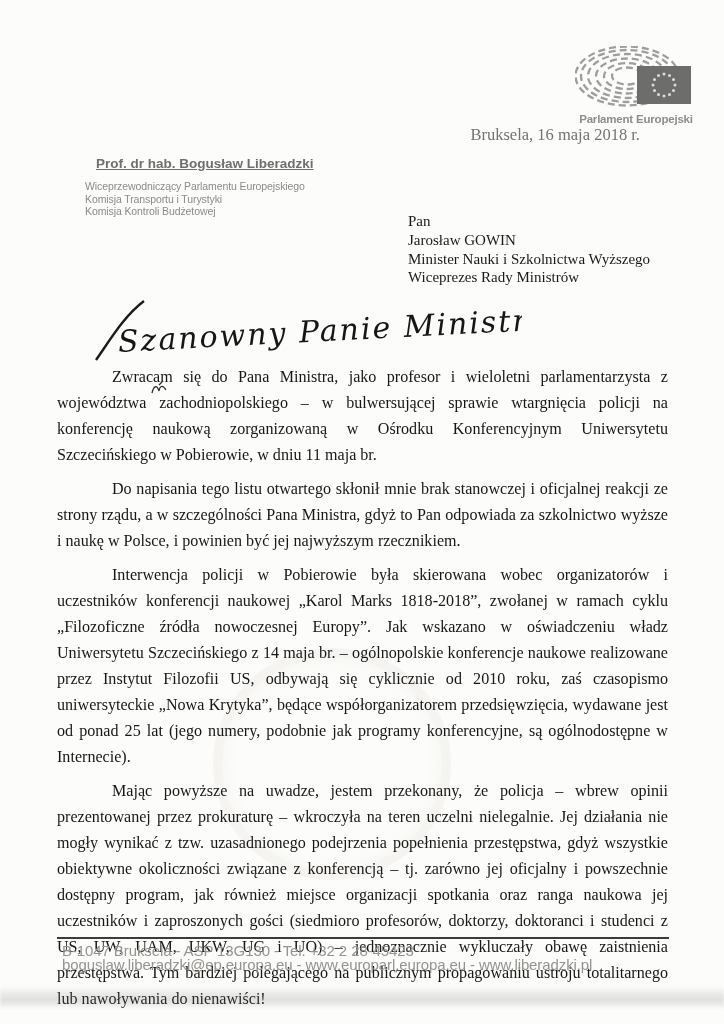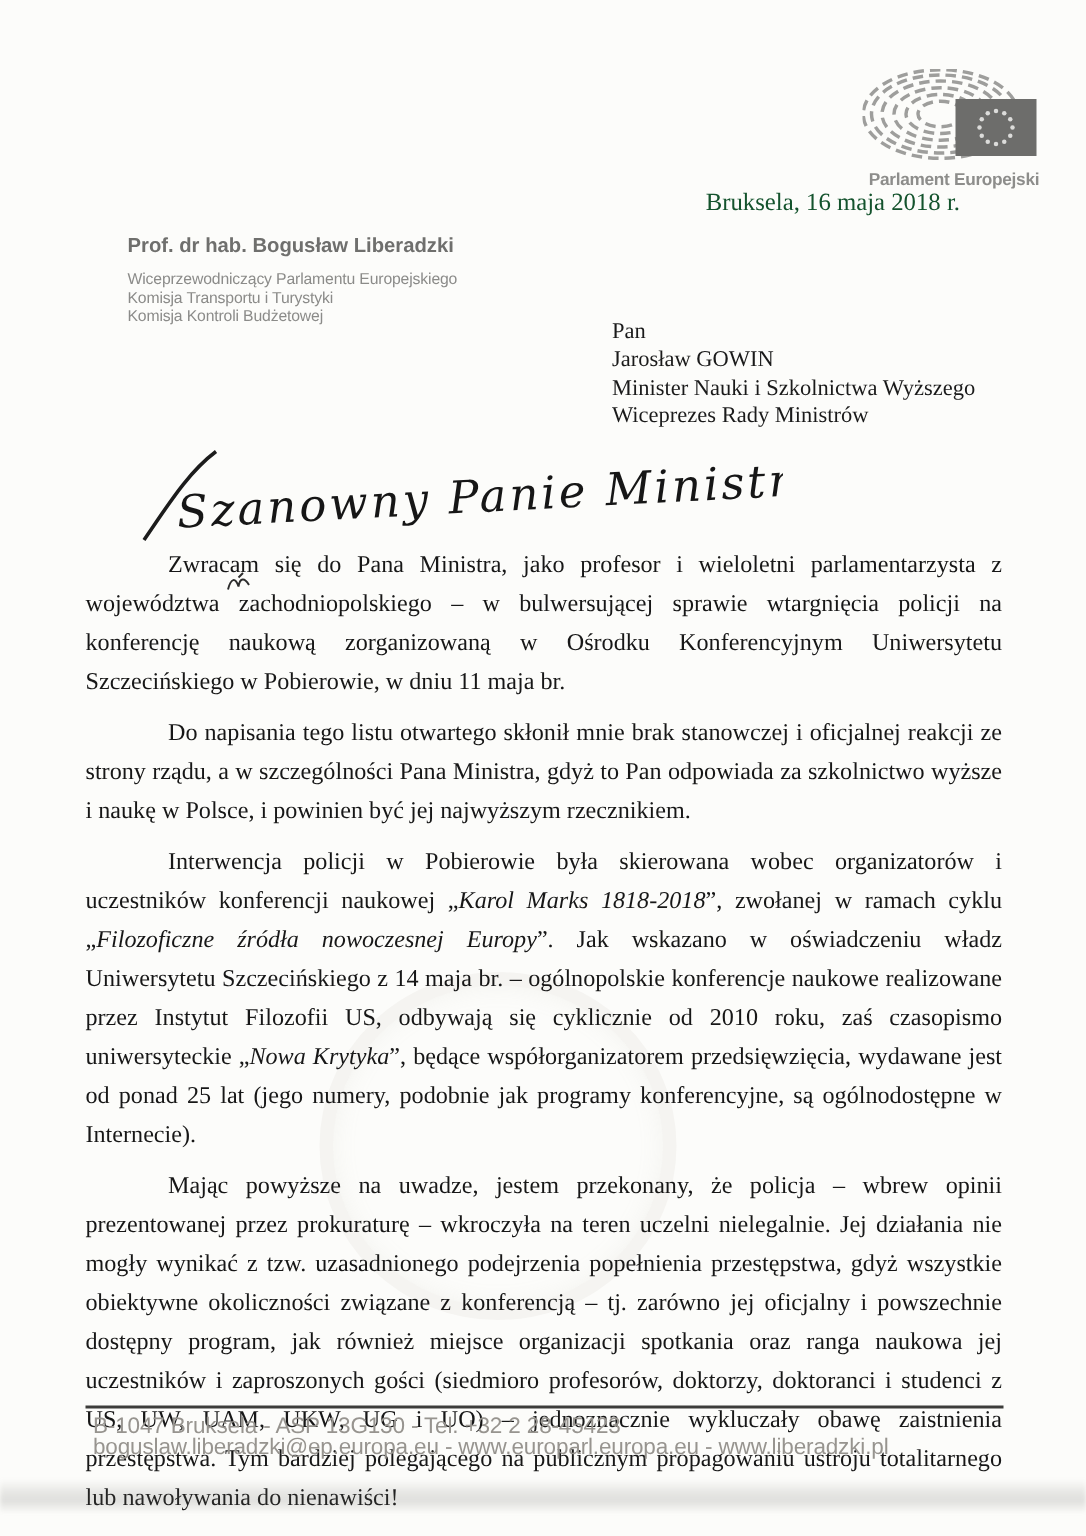--- a/index.html
+++ b/index.html
@@ -9,25 +9,25 @@
     font-family:"Liberation Serif", serif; color:#1a1a1a;
   }
 
   
   .logo-block { position:absolute; top:46px; right:26px; width:124px; text-align:center; }
   .logo-caption {
     font-family:"Liberation Sans", sans-serif; font-weight:bold;
     font-size:11.5px; color:#8d8d8b; letter-spacing:-0.2px;
     white-space:nowrap; margin-top:1px;
   }
-  .dateline { position:absolute; top:125px; right:84px; font-size:16.5px; color:#14532d; }
+  .dateline { position:absolute; top:125px; right:84px; font-size:16.5px; color:#737373; }
 
   
   .sender { position:absolute; left:85px; top:156px; font-family:"Liberation Sans", sans-serif; }
-  .sender-name { font-size:13.5px; font-weight:bold; color:#6f6f6d; margin:0 0 9px 0; }
+  .sender-name { font-size:13.5px; font-weight:bold; color:#6f6f6d; margin:0 0 9px 11px;text-decoration:underline; }
   .sender-line { font-size:10.5px; line-height:12.5px; color:#8b8b89; letter-spacing:-0.1px; }
 
   
   .recipient { position:absolute; left:408px; top:212px; font-size:15px; line-height:18.8px; }
   .recipient-name { font-weight:normal; }
 
   
   .salutation-wrap { position:absolute; left:92px; top:296px; }
   .salutation-text {
     font-family:"DejaVu Serif", serif; font-style:italic;
@@ -37,21 +37,21 @@
   
   .correction-mark { position:absolute; left:150px; top:381px; }
 
   
   .letter-body {
     position:absolute; left:57px; top:364px; width:612px;
     font-size:16.1px; line-height:26px; text-align:justify;
     color:#171717;
   }
   .letter-body p { margin:0 1px 8px 0; text-indent:55px; }
-  .letter-body .it { font-style:italic; }
+  .letter-body .it { }
 
   
   .stamp-ghost {
     position:absolute; left:213px; top:648px; width:220px; height:214px;
     border-radius:50%; border:9px solid rgba(185,180,168,0.10);
     box-shadow: inset 0 0 16px rgba(185,180,168,0.12);
     pointer-events:none;
   }
 
   

